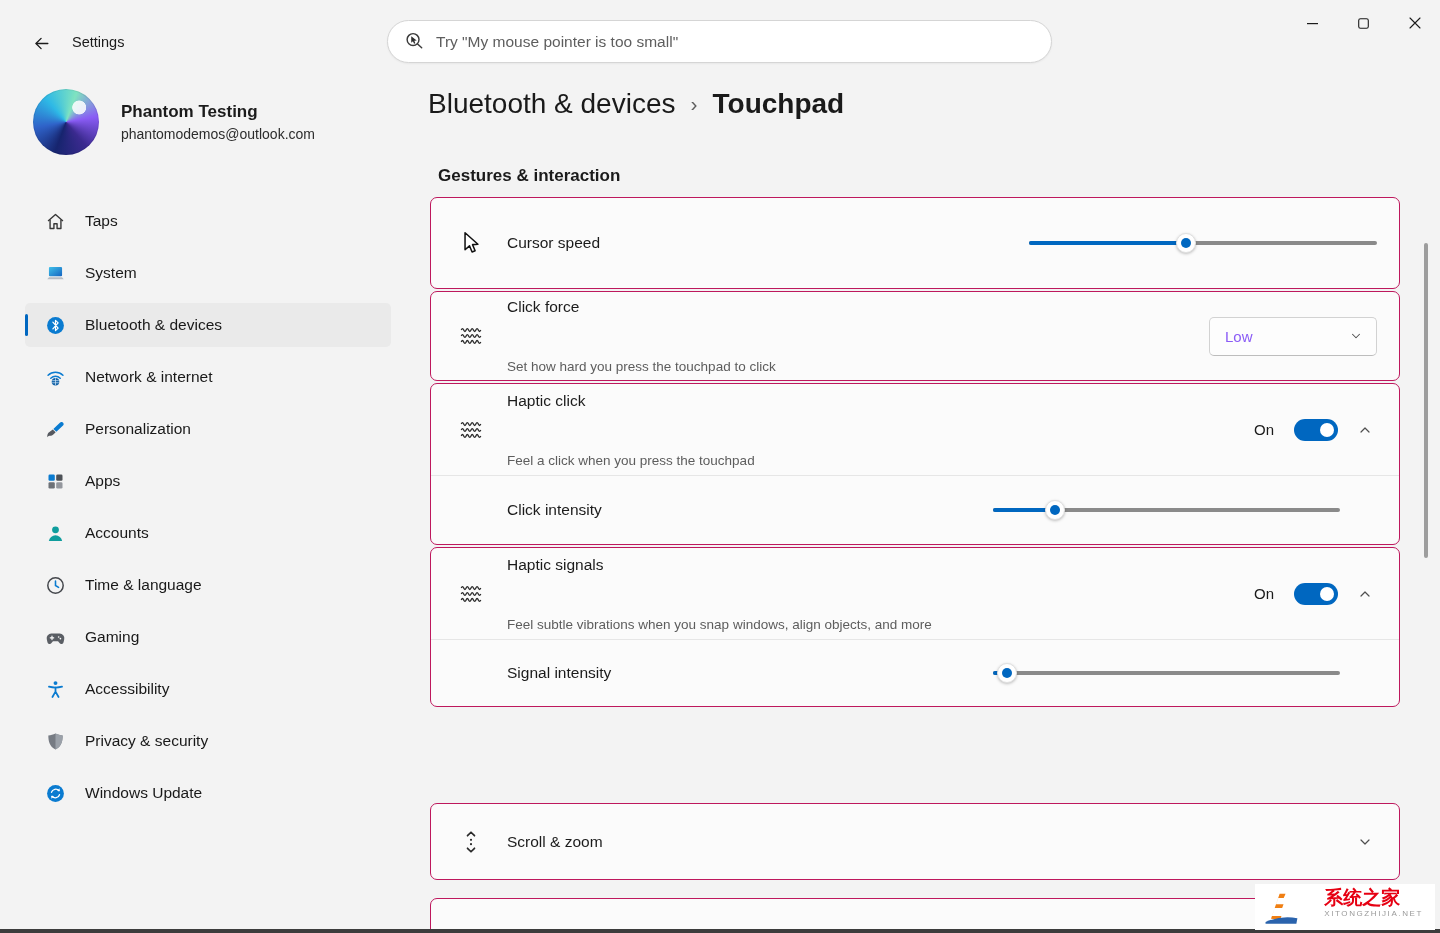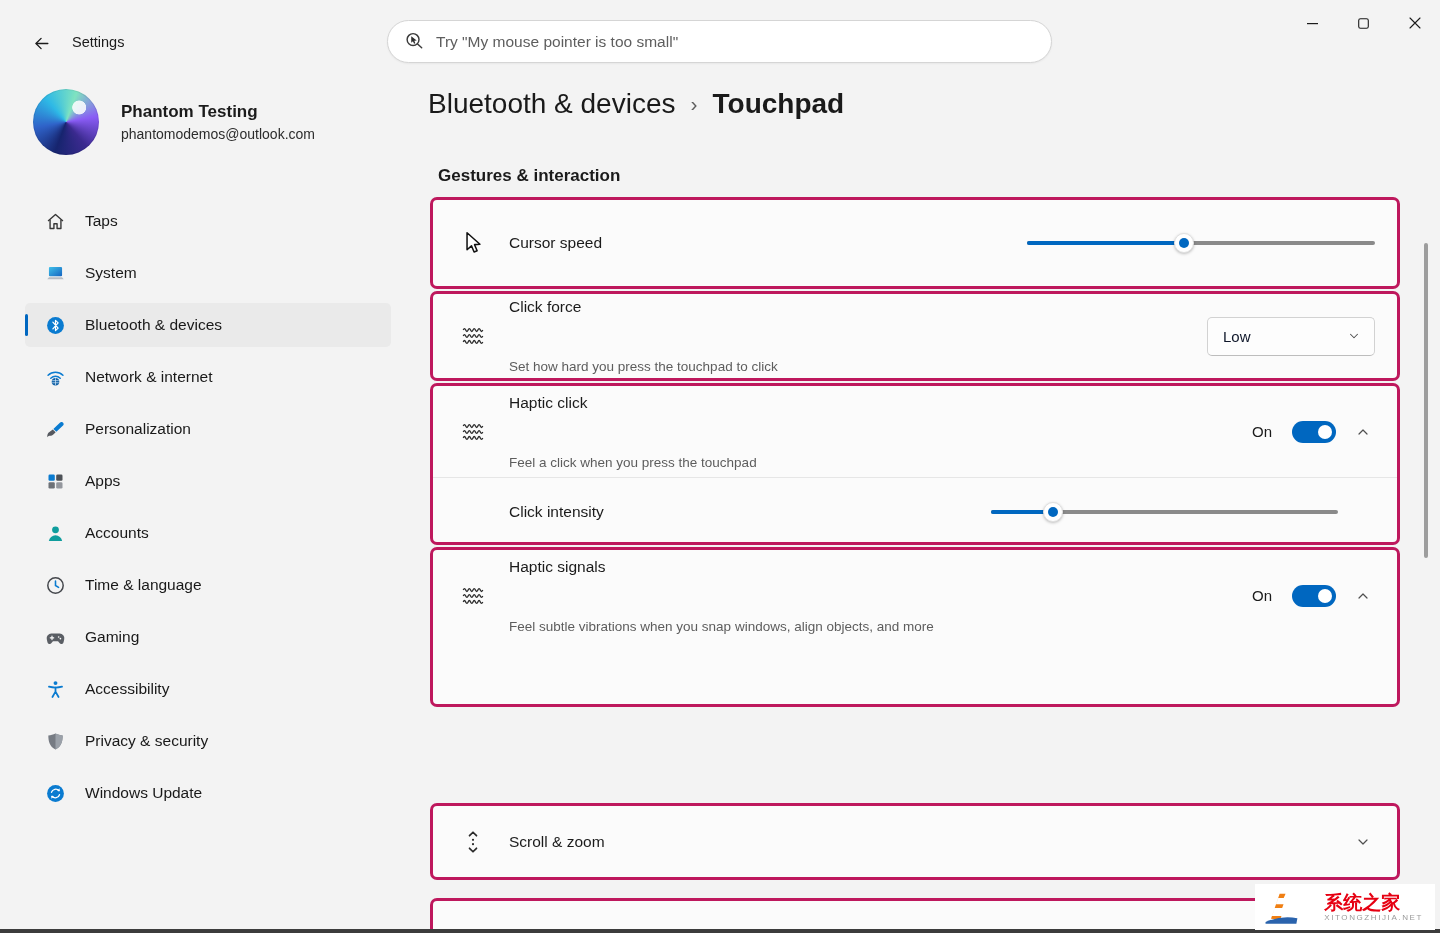--- a/index.html
+++ b/index.html
@@ -47,57 +47,57 @@
 
   
   .content { position:absolute; left:430px; top:84px; right:0; bottom:0; }
   .breadcrumb { position:absolute; left:-2px; top:4px; display:flex; align-items:baseline; }
   .crumb-parent { font-size:28px; font-weight:400; color:#1a1a1a; cursor:pointer; }
   .crumb-sep { font-size:21px; color:#5c5c5c; margin:0 15px; position:relative; top:-2px; }
   .crumb-current { font-size:28px; font-weight:700; color:#1a1a1a; }
   .section-title { position:absolute; left:8px; top:82px; font-size:17px; font-weight:700; }
 
   .card { position:absolute; left:0; width:970px; background:#fbfbfb;
-    border:3px solid #be185d; border-radius:7px; }
+    border:1px solid #be185d; border-radius:7px; }
   .row-inner { display:flex; align-items:center; height:100%; padding:0 20px 0 27px; }
   .row-icon { width:26px; height:26px; margin-right:23px; flex:0 0 auto; }
   .row-text { display:flex; flex-direction:column; gap:3px; }
   .row-title { font-size:15.5px; color:#1b1b1b; }
   .row-sub { font-size:13.5px; color:#5d5d5d;margin-top:40px; }
   .group-main { height:91px; }
   .group-sub { border-top:1px solid #e6e6e6; }
   .sub-inner { display:flex; align-items:center; height:100%; padding:0 20px 0 76px; }
 
   
   .slider { position:relative; height:24px; --pct:0%; }
   .slider .track { position:absolute; left:0; right:0; top:10px; height:4px; border-radius:2px; background:#8a8a8a; cursor:pointer; }
   .slider .fill { position:absolute; left:0; width:var(--pct); top:10px; height:4px; border-radius:2px; background:#0067c0; }
   .slider .thumb { position:absolute; left:var(--pct); top:2px; margin-left:-10px; width:20px; height:20px;
     background:#fff; border:1px solid #e1e1e1; border-radius:50%; box-shadow:0 1px 3px rgba(0,0,0,.25); cursor:pointer; }
   .slider .thumb::after { content:""; position:absolute; left:4px; top:4px; width:10px; height:10px; border-radius:50%; background:#0067c0; }
 
   .dropdown { width:168px; height:39px; margin-left:auto; margin-right:2px;
     background:#fdfdfd; border:1px solid #d2d2d2; border-bottom-color:#bdbdbd; border-radius:5px;
     display:flex; align-items:center; justify-content:space-between; padding:0 13px 0 15px;
-    font-size:15px; color:#0f172a; cursor:pointer; }
+    font-size:15px; color:#8b5cf6; cursor:pointer; }
 
   .right-controls { margin-left:auto; display:flex; align-items:center; }
   .toggle-state { font-size:15px; margin-right:20px; }
   .toggle { width:44px; height:22px; border-radius:11px; background:#0067c0; position:relative; cursor:pointer; flex:0 0 auto; }
   .toggle .knob { position:absolute; right:4px; top:4px; width:14px; height:14px; border-radius:50%; background:#fff; }
   .chevron-btn { width:28px; height:28px; margin-left:13px; display:flex; align-items:center; justify-content:center;
     background:transparent; border:none; cursor:pointer; }
 
   .scrollbar-thumb { position:absolute; right:12px; top:243px; width:4px; height:315px;
     background:#9d9d9d; border-radius:2px; cursor:pointer; }
 
   .bottom-strip { position:absolute; left:0; right:0; bottom:0; height:4px; background:#3c3c3c; }
 
   .watermark { position:absolute; right:5px; bottom:3px; background:#fff; z-index:5;
-    display:flex; align-items:center; gap:23px; padding:3px 12px 3px 6px; }
+    display:flex; align-items:flex-start; gap:23px; padding:3px 12px 3px 6px; }
   .wm-name { color:#e60012; font-weight:700; font-size:19px; line-height:1.15; }
   .wm-url { color:#9a9a9a; font-size:8px; letter-spacing:1.6px; }
 </style>
 </head>
 <body>
 
 <div class="titlebar">
   <button class="back-button">
     <span>
       <svg width="19" height="19" viewBox="0 0 24 24">
@@ -422,20 +422,30 @@
           <button class="chevron-btn">
             <span>
               <svg width="16" height="16" viewBox="0 0 20 20">
                   <path d="M5 12.5 L10 7.5 L15 12.5" stroke="#4f4f4f" stroke-width="1.5" fill="none" stroke-linecap="round" stroke-linejoin="round"></path>
                 </svg>
             </span>
           </button>
         </div>
       </div>
     </div>
+    <div class="group-sub" style="height:67px;">
+      <div class="sub-inner">
+        <div class="row-title">Signal intensity</div>
+        <div class="slider" style="width: 347px; margin-left: auto; margin-right: 39px; --pct: 4%;">
+          <div class="track"></div>
+          <div class="fill"></div>
+          <div class="thumb"></div>
+        </div>
+      </div>
+    </div>
   </div>
 
 
   <div class="card" style="top:719px;height:77px;">
     <div class="row-inner">
       <span class="row-icon">
         <svg viewBox="0 0 24 24">
             <g fill="none" stroke="#2b2b2b" stroke-width="1.6" stroke-linecap="round" stroke-linejoin="round">
               <path d="M8.8 6.2 L12 3 L15.2 6.2"></path>
               <path d="M8.8 17.8 L12 21 L15.2 17.8"></path>

